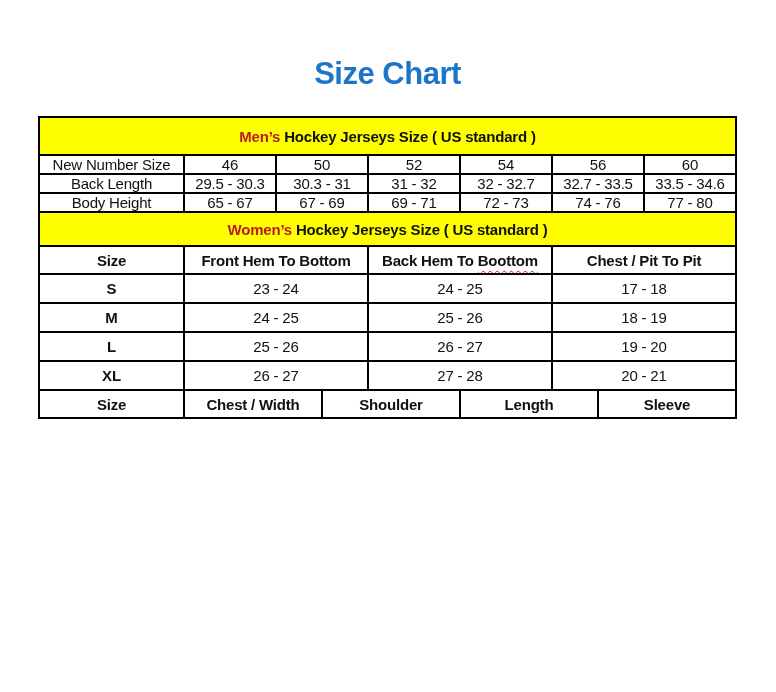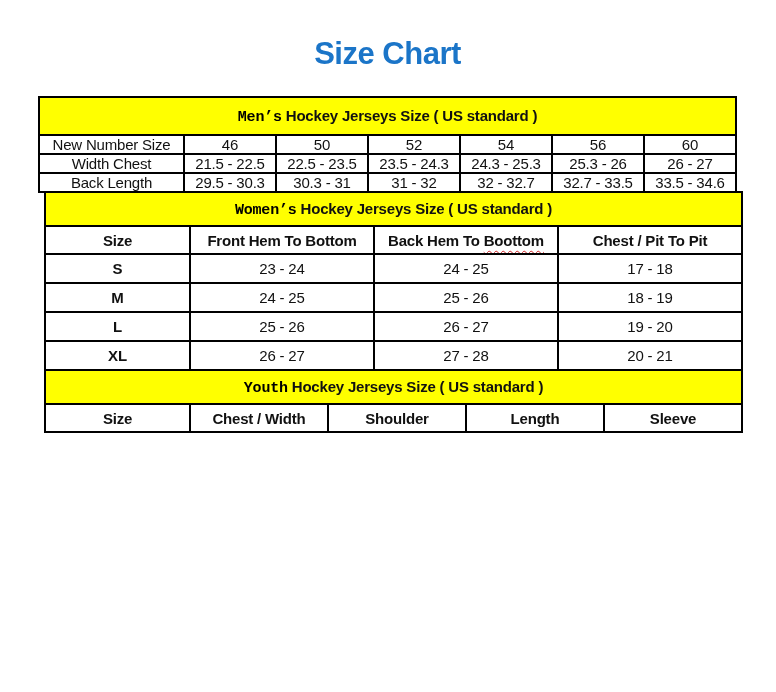--- a/index.html
+++ b/index.html
@@ -8,56 +8,56 @@
     background: #ffffff;
     width: 776px;
     height: 692px;
     font-family: "Liberation Sans", sans-serif;
     color: #111111;
     overflow: hidden;
   }
   .page {
     box-sizing: border-box;
     width: 776px;
-    padding: 36px 0 0 38px;
+    padding: 56px 0 0 38px;
   }
   .title {
     width: 699px;
     margin: 0 0 24px 0;
     text-align: center;
     color: #1B75C8;
     font-size: 31px;
     font-weight: bold;
     letter-spacing: -0.5px;
   }
   table.tbl {
     border-collapse: collapse;
     table-layout: fixed;
     width: 699px;
   }
-  table.tbl + table.tbl { margin-top: -2px; margin-left: 6px; }
+  table.tbl + table.tbl { margin-top: -2px; }
   .tbl th, .tbl td {
     border: 2px solid #000000;
     text-align: center;
     vertical-align: middle;
     padding: 0 2px;
     font-size: 15px;
     letter-spacing: -0.2px;
     overflow: hidden;
     white-space: nowrap;
   }
   col.c-label { width: 145px; }
   tr.banner-row { height: 38px; }
   tr.banner-row.slim { height: 34px; }
   .banner-cell {
     background: #FFFF00;
     font-size: 17px;
     font-weight: bold;
   }
-  .red { color: #000000; font-family: Liberation Mono, monospace; }
+  .red { color: #b91c1c; }
   tr.head-row { height: 28px; }
   tr.head-row th { font-weight: bold; }
   tr.data-row { height: 18px; }
   tr.data-row.tall { height: 29px; }
   .mens tbody td { font-weight: normal; }
   .women tbody td.rowlabel,
   .youth tbody td.rowlabel { font-weight: bold; }
   .misspelled {
     text-decoration: underline;
     text-decoration-style: wavy;
@@ -93,36 +93,36 @@
       <tr class="data-row">
         <td class="rowlabel">New Number Size</td>
         <td>46</td>
         <td>50</td>
         <td>52</td>
         <td>54</td>
         <td>56</td>
         <td>60</td>
       </tr>
       <tr class="data-row">
-        <td class="rowlabel">Width Chest</td>
-        <td>21.5 - 22.5</td>
-        <td>22.5 - 23.5</td>
-        <td>23.5 - 24.3</td>
-        <td>24.3 - 25.3</td>
-        <td>25.3 - 26</td>
-        <td>26 - 27</td>
-      </tr>
-      <tr class="data-row">
         <td class="rowlabel">Back Length</td>
         <td>29.5 - 30.3</td>
         <td>30.3 - 31</td>
         <td>31 - 32</td>
         <td>32 - 32.7</td>
         <td>32.7 - 33.5</td>
         <td>33.5 - 34.6</td>
+      </tr>
+      <tr class="data-row">
+        <td class="rowlabel">Body Height</td>
+        <td>65 - 67</td>
+        <td>67 - 69</td>
+        <td>69 - 71</td>
+        <td>72 - 73</td>
+        <td>74 - 76</td>
+        <td>77 - 80</td>
       </tr>
     </tbody>
   </table>
 
   <table class="tbl women">
     <colgroup>
         <col class="c-label">
         <col>
         <col>
         <col>
@@ -168,23 +168,20 @@
 
   <table class="tbl youth">
     <colgroup>
         <col class="c-label">
         <col>
         <col>
         <col>
         <col>
       </colgroup>
     <thead>
-      <tr class="banner-row slim">
-        <th class="banner-cell" colspan="5"><span class="red">Youth</span> <span>Hockey Jerseys Size ( US standard )</span></th>
-      </tr>
       <tr class="head-row">
         <th>Size</th>
         <th>Chest / Width</th>
         <th>Shoulder</th>
         <th>Length</th>
         <th>Sleeve</th>
       </tr>
     </thead>
     <tbody>
     </tbody>

